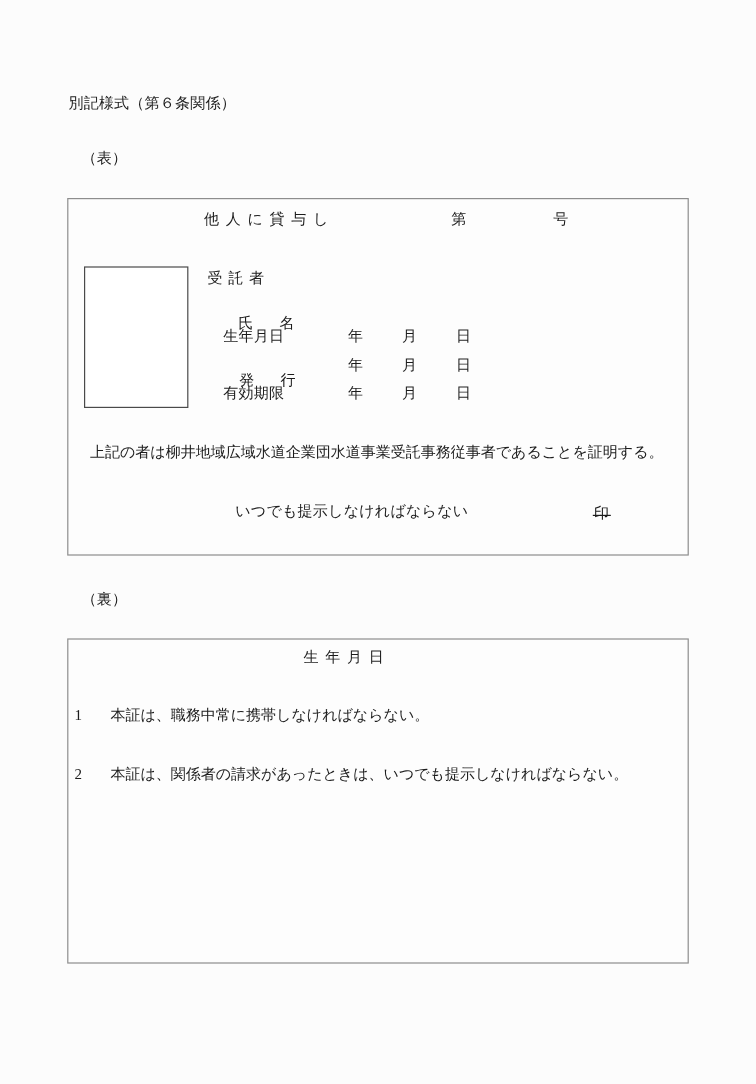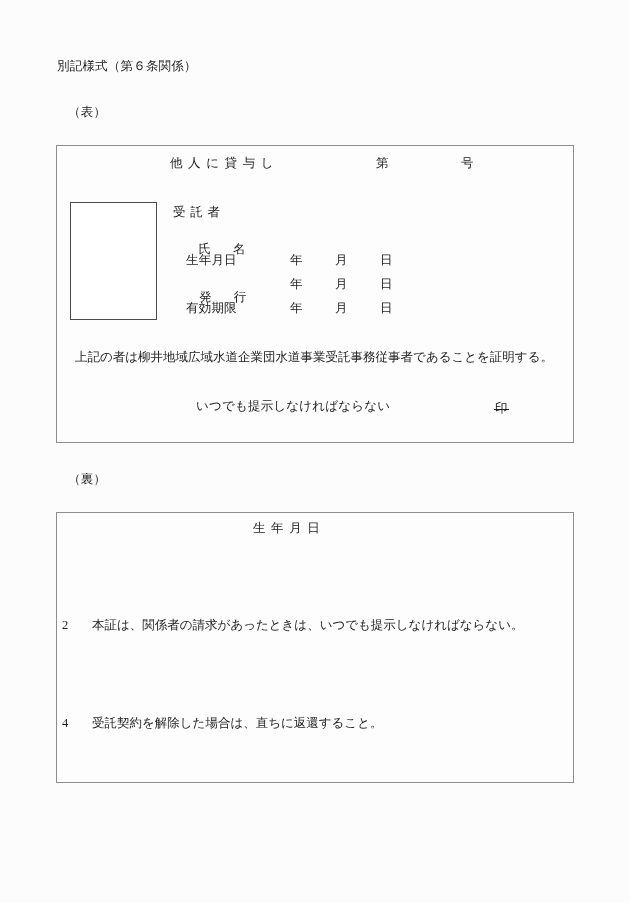--- a/index.html
+++ b/index.html
@@ -14,20 +14,21 @@
     font-family: "Liberation Serif", "DejaVu Serif", serif;
     color: #1c1c1c;
     position: relative;
     overflow: hidden;
     -webkit-font-smoothing: antialiased;
   }
 
   .page {
     position: absolute;
     inset: 0;
+    margin-top: 20px;
   }
 
   
   .t {
     position: absolute;
     white-space: pre;
     font-size: 12.5px;
     line-height: 1;
     letter-spacing: 0.2px;
   }
@@ -236,20 +237,20 @@
 
   <div class="t sign-name">いつでも提示しなければならない</div>
   <div class="seal-mark">印</div>
 
   <div class="t section-label back">（裏）</div>
 
   <div class="box notice-box"></div>
 
   <div class="t notice-title">生年月日</div>
 
+  <div class="notice-item notice-1">
+    <span class="num">1</span><span>本証は、職務中常に携帯しなければならない。</span>
+  </div>
   <div class="notice-item notice-2">
     <span class="num">2</span><span>本証は、関係者の請求があったときは、いつでも提示しなければならない。</span>
   </div>
-  <div class="notice-item notice-4">
-    <span class="num">4</span><span>受託契約を解除した場合は、直ちに返還すること。</span>
-  </div>
 
 </div>
 
 </body></html>

